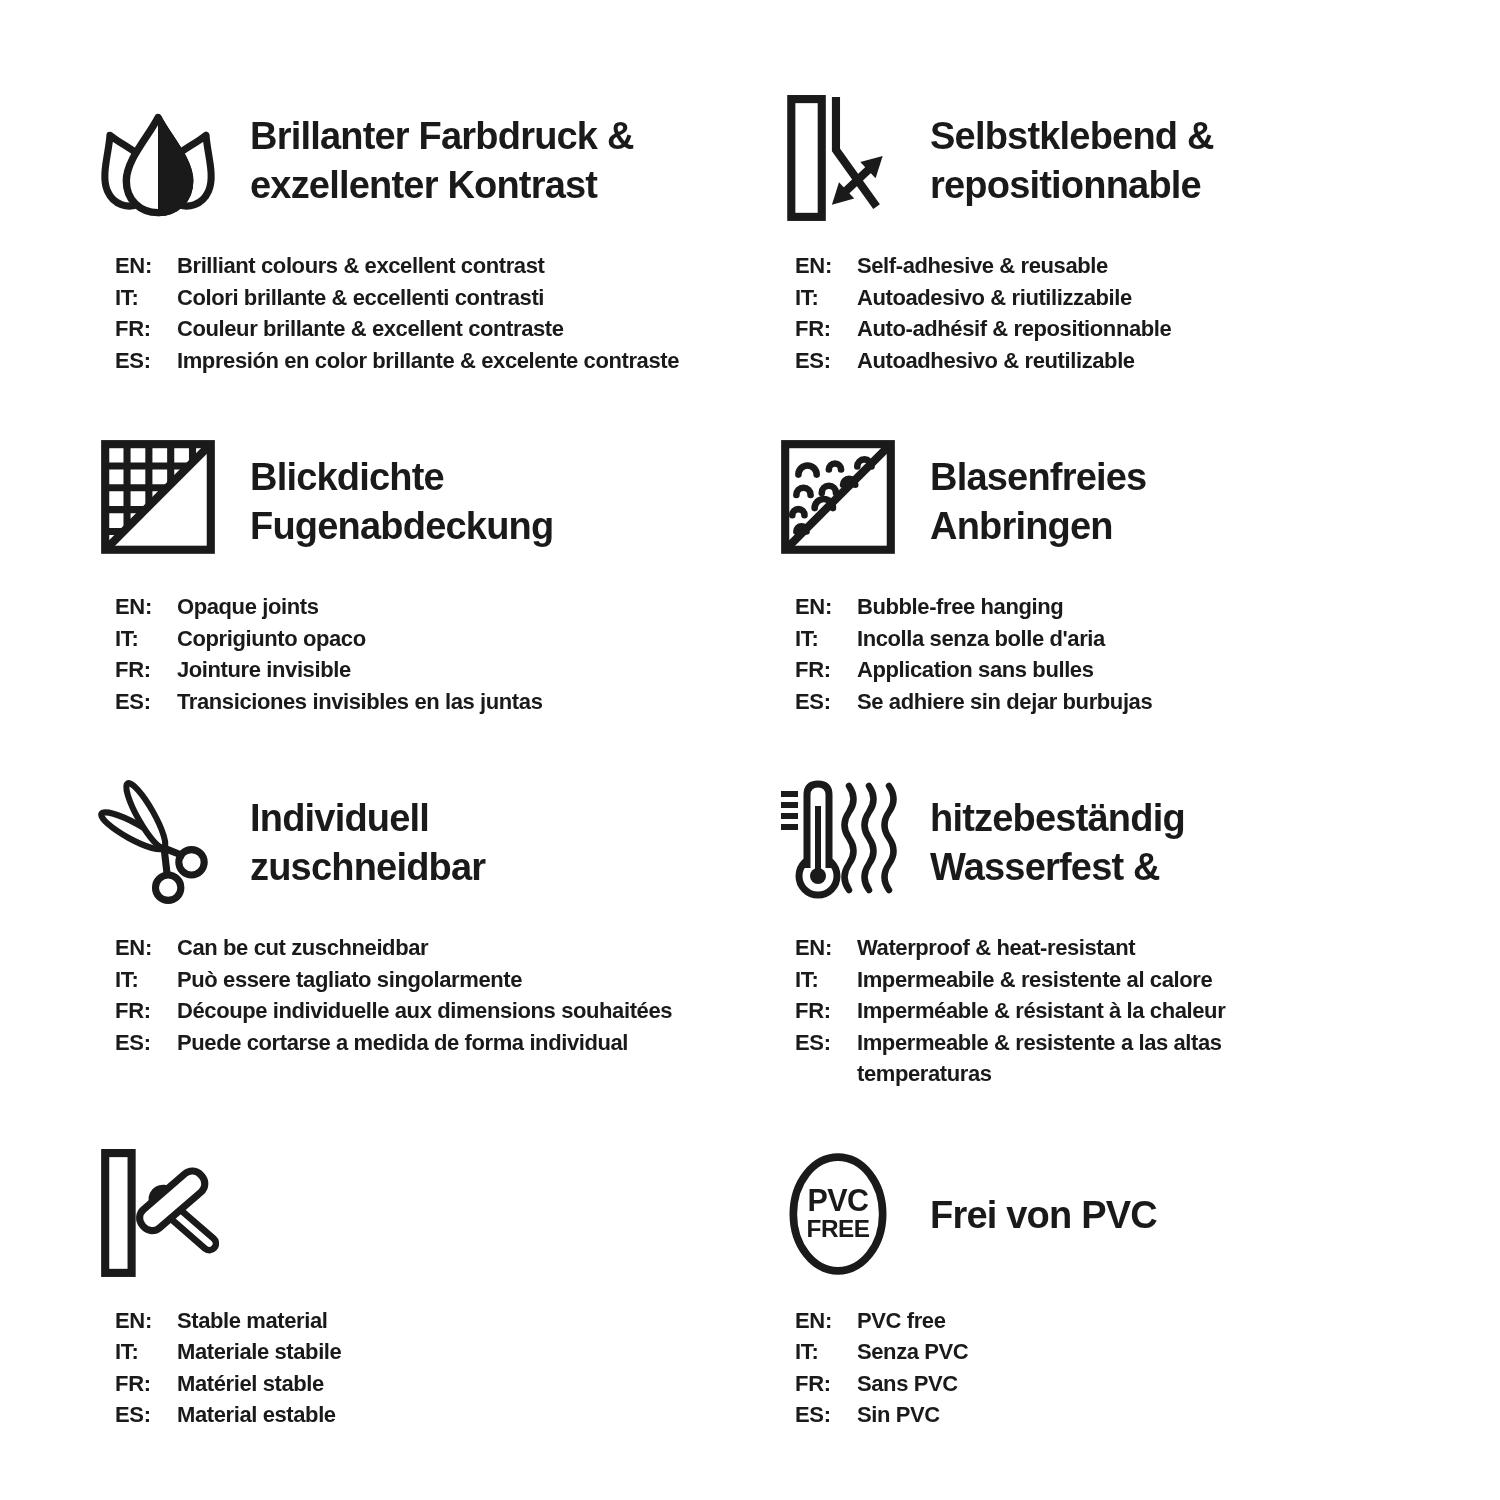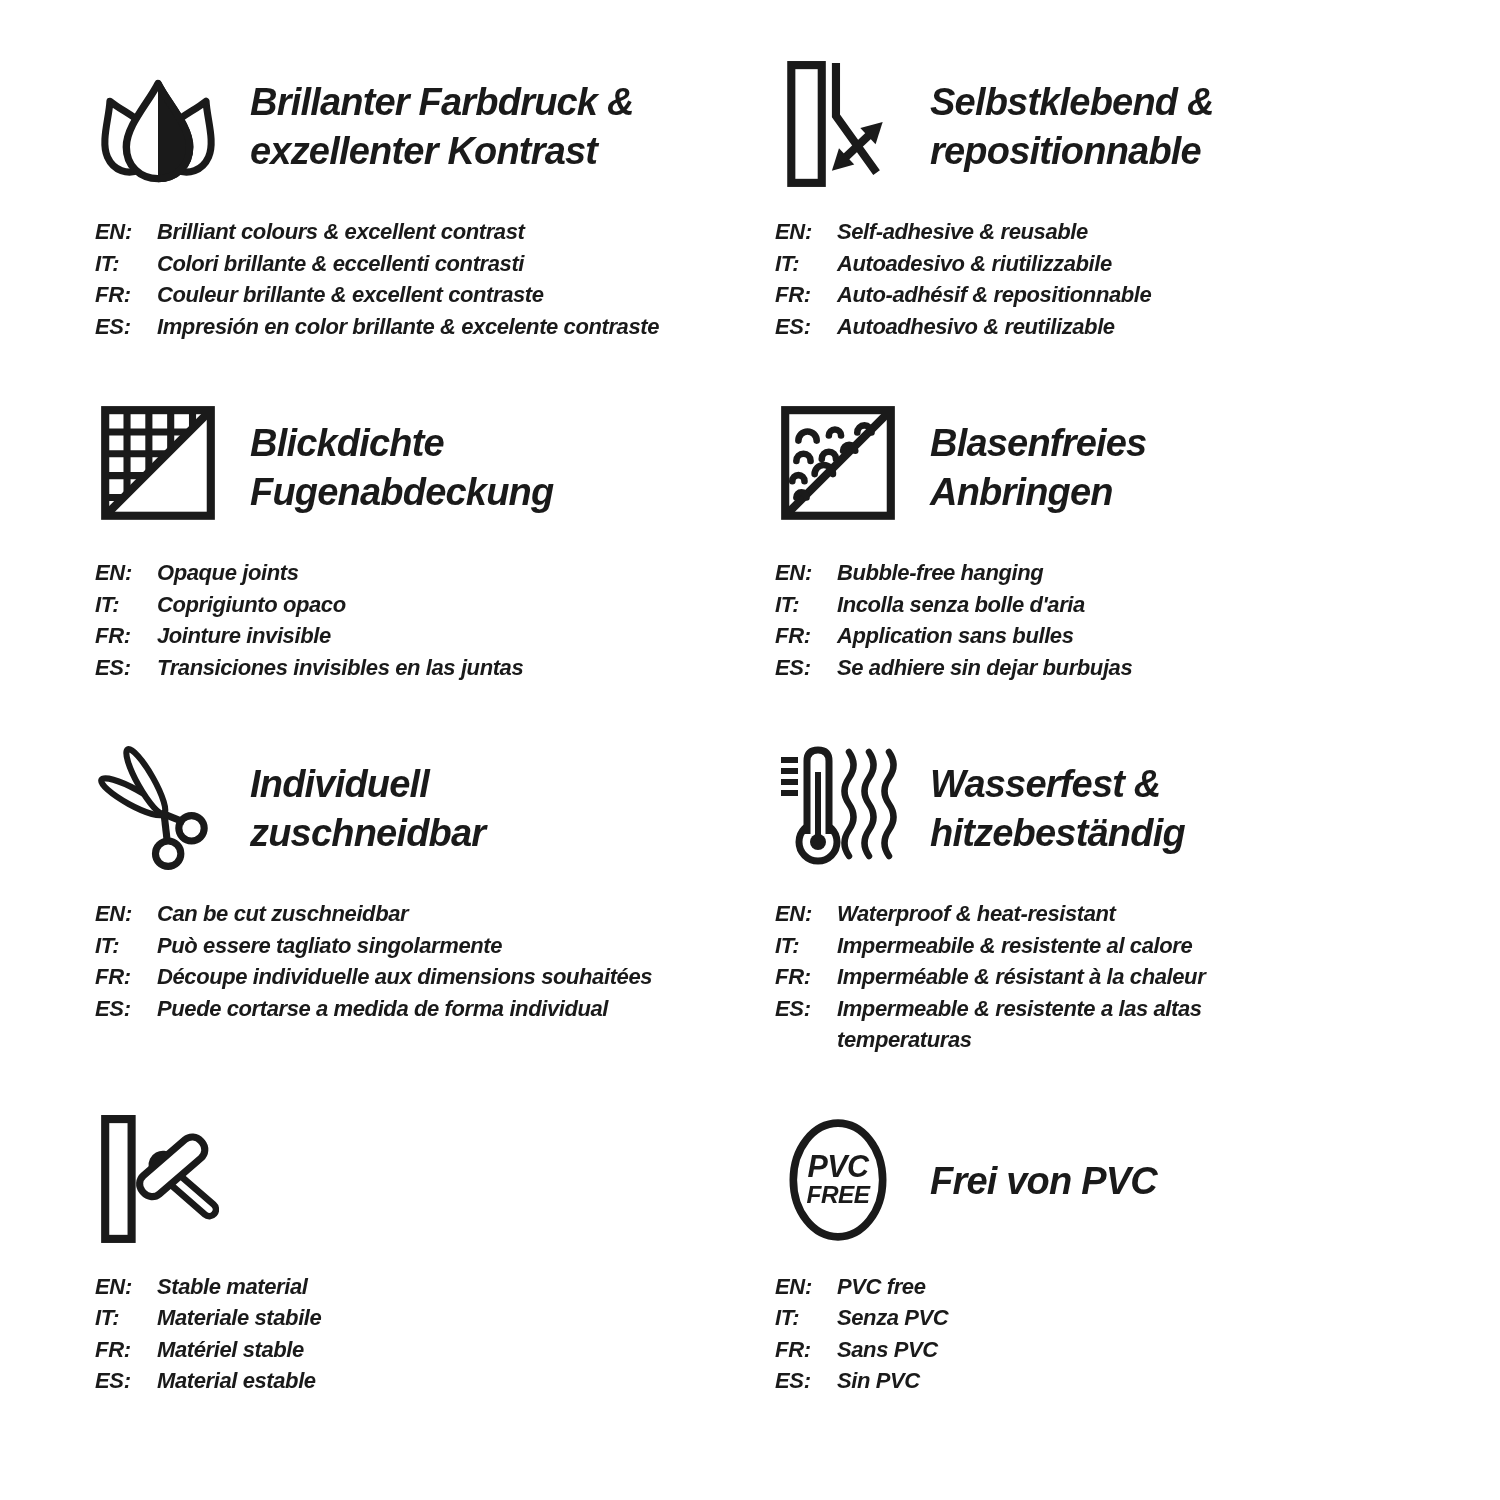--- a/index.html
+++ b/index.html
@@ -1,34 +1,34 @@
 <!DOCTYPE html>
 <html><head>
 <meta charset="utf-8">
 <style>
   html,body{margin:0;padding:0;background:#ffffff;}
   body{width:1500px;height:1500px;overflow:hidden;
        font-family:"Liberation Sans",sans-serif;color:#1a1a1a;}
   .sheet{box-sizing:border-box;width:1500px;height:1500px;
-         padding:59px 80px 40px 95px;font-style:italic;}
+         padding:93px 80px 40px 95px;}
   .grid{display:grid;grid-template-columns:645px 645px;column-gap:35px;
         row-gap:58px;align-items:start;}
   .feature{}
   .feature-head{display:flex;align-items:center;gap:30px;min-height:135px;}
   .icon-box{width:125px;height:135px;flex:none;display:flex;
             align-items:flex-start;justify-content:center;}
   .icon-box svg{display:block;}
   .title{margin:0;font-size:38px;font-weight:700;line-height:49px;
          letter-spacing:-0.8px;color:#1a1a1a;}
   .title-line{display:block;white-space:nowrap;}
   .title-line:empty{display:none;}
   .translations{margin:22px 0 0 0;}
   .trow{display:flex;align-items:flex-start;}
   .tlang{width:62px;flex:none;font-size:22px;font-weight:700;
-         line-height:31.5px;letter-spacing:-0.3px;}
+         line-height:31.5px;letter-spacing:-0.3px;margin-left:20px;}
   .ttext{font-size:22px;font-weight:700;line-height:31.5px;
          letter-spacing:-0.4px;}
   .tline{display:block;white-space:nowrap;}
   .tline:empty{display:none;}
 </style>
 </head>
 <body>
 
 <div class="sheet">
   <div class="grid">
@@ -296,22 +296,22 @@
             <line x1="41" y1="30" x2="41" y2="96" stroke="#1a1a1a" stroke-width="6"></line>
             <circle cx="41" cy="100" r="8" fill="#1a1a1a"></circle>
             <g fill="none" stroke="#1a1a1a" stroke-width="6.5" stroke-linecap="round">
               <path d="M72 10 q9 13 0 26 q-9 13 0 26 q9 13 0 26 q-9 13 0 26"></path>
               <path d="M92 10 q9 13 0 26 q-9 13 0 26 q9 13 0 26 q-9 13 0 26"></path>
               <path d="M112 10 q9 13 0 26 q-9 13 0 26 q9 13 0 26 q-9 13 0 26"></path>
             </g>
           </svg>
         </div>
         <h2 class="title">
+          <span class="title-line">hitzebeständig</span>
           <span class="title-line">Wasserfest &amp;</span>
-          <span class="title-line">hitzebeständig</span>
         </h2>
       </div>
       <div class="translations">
         <div class="trow">
           <span class="tlang">EN:</span>
           <span class="ttext">
               <span class="tline">Waterproof &amp; heat-resistant</span>
             </span>
         </div>
         <div class="trow">

